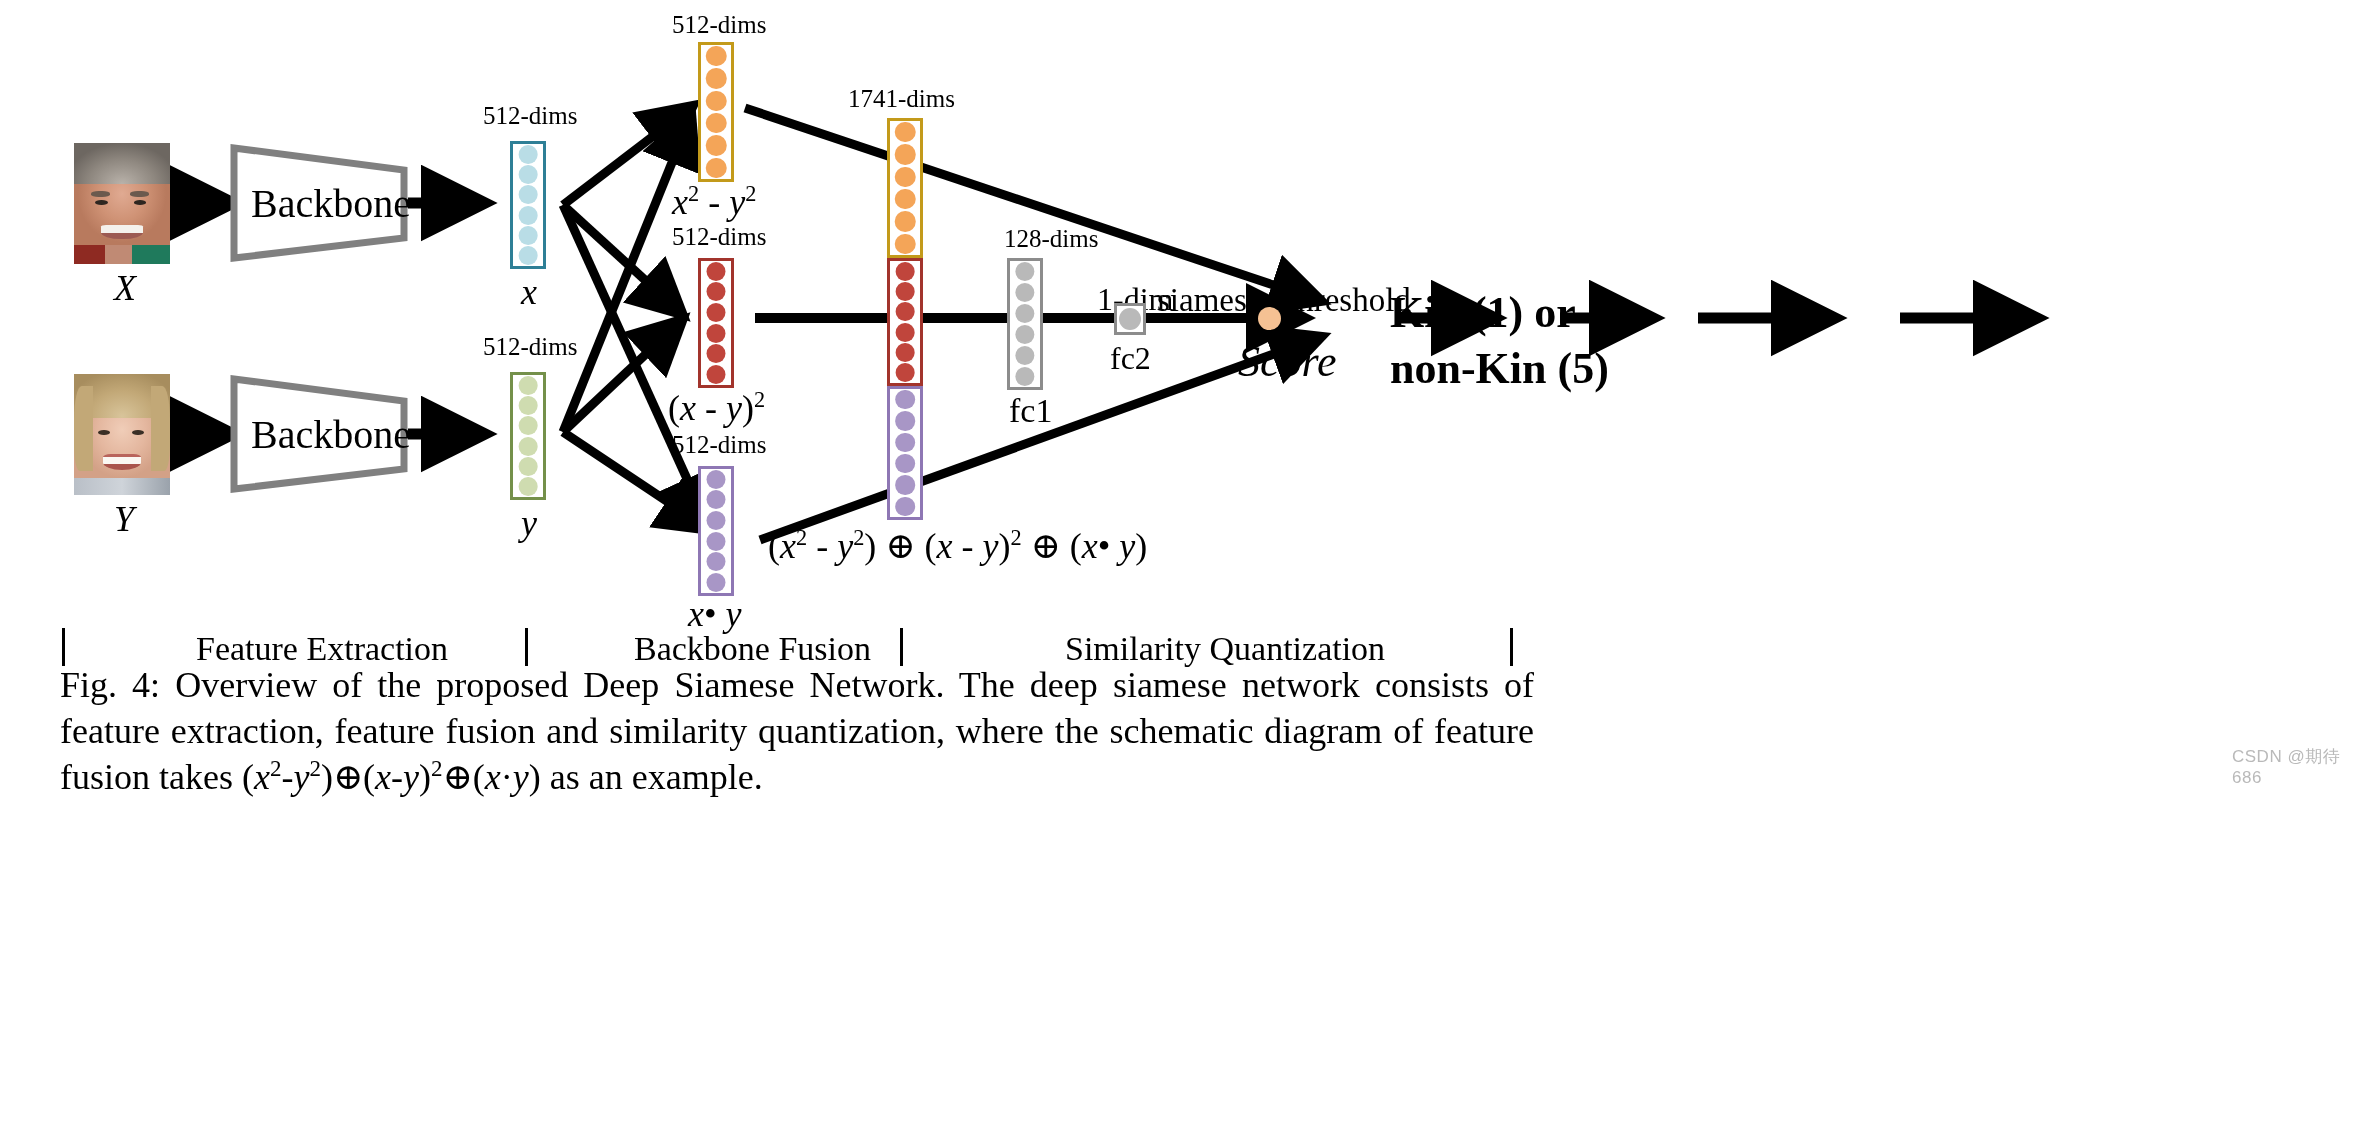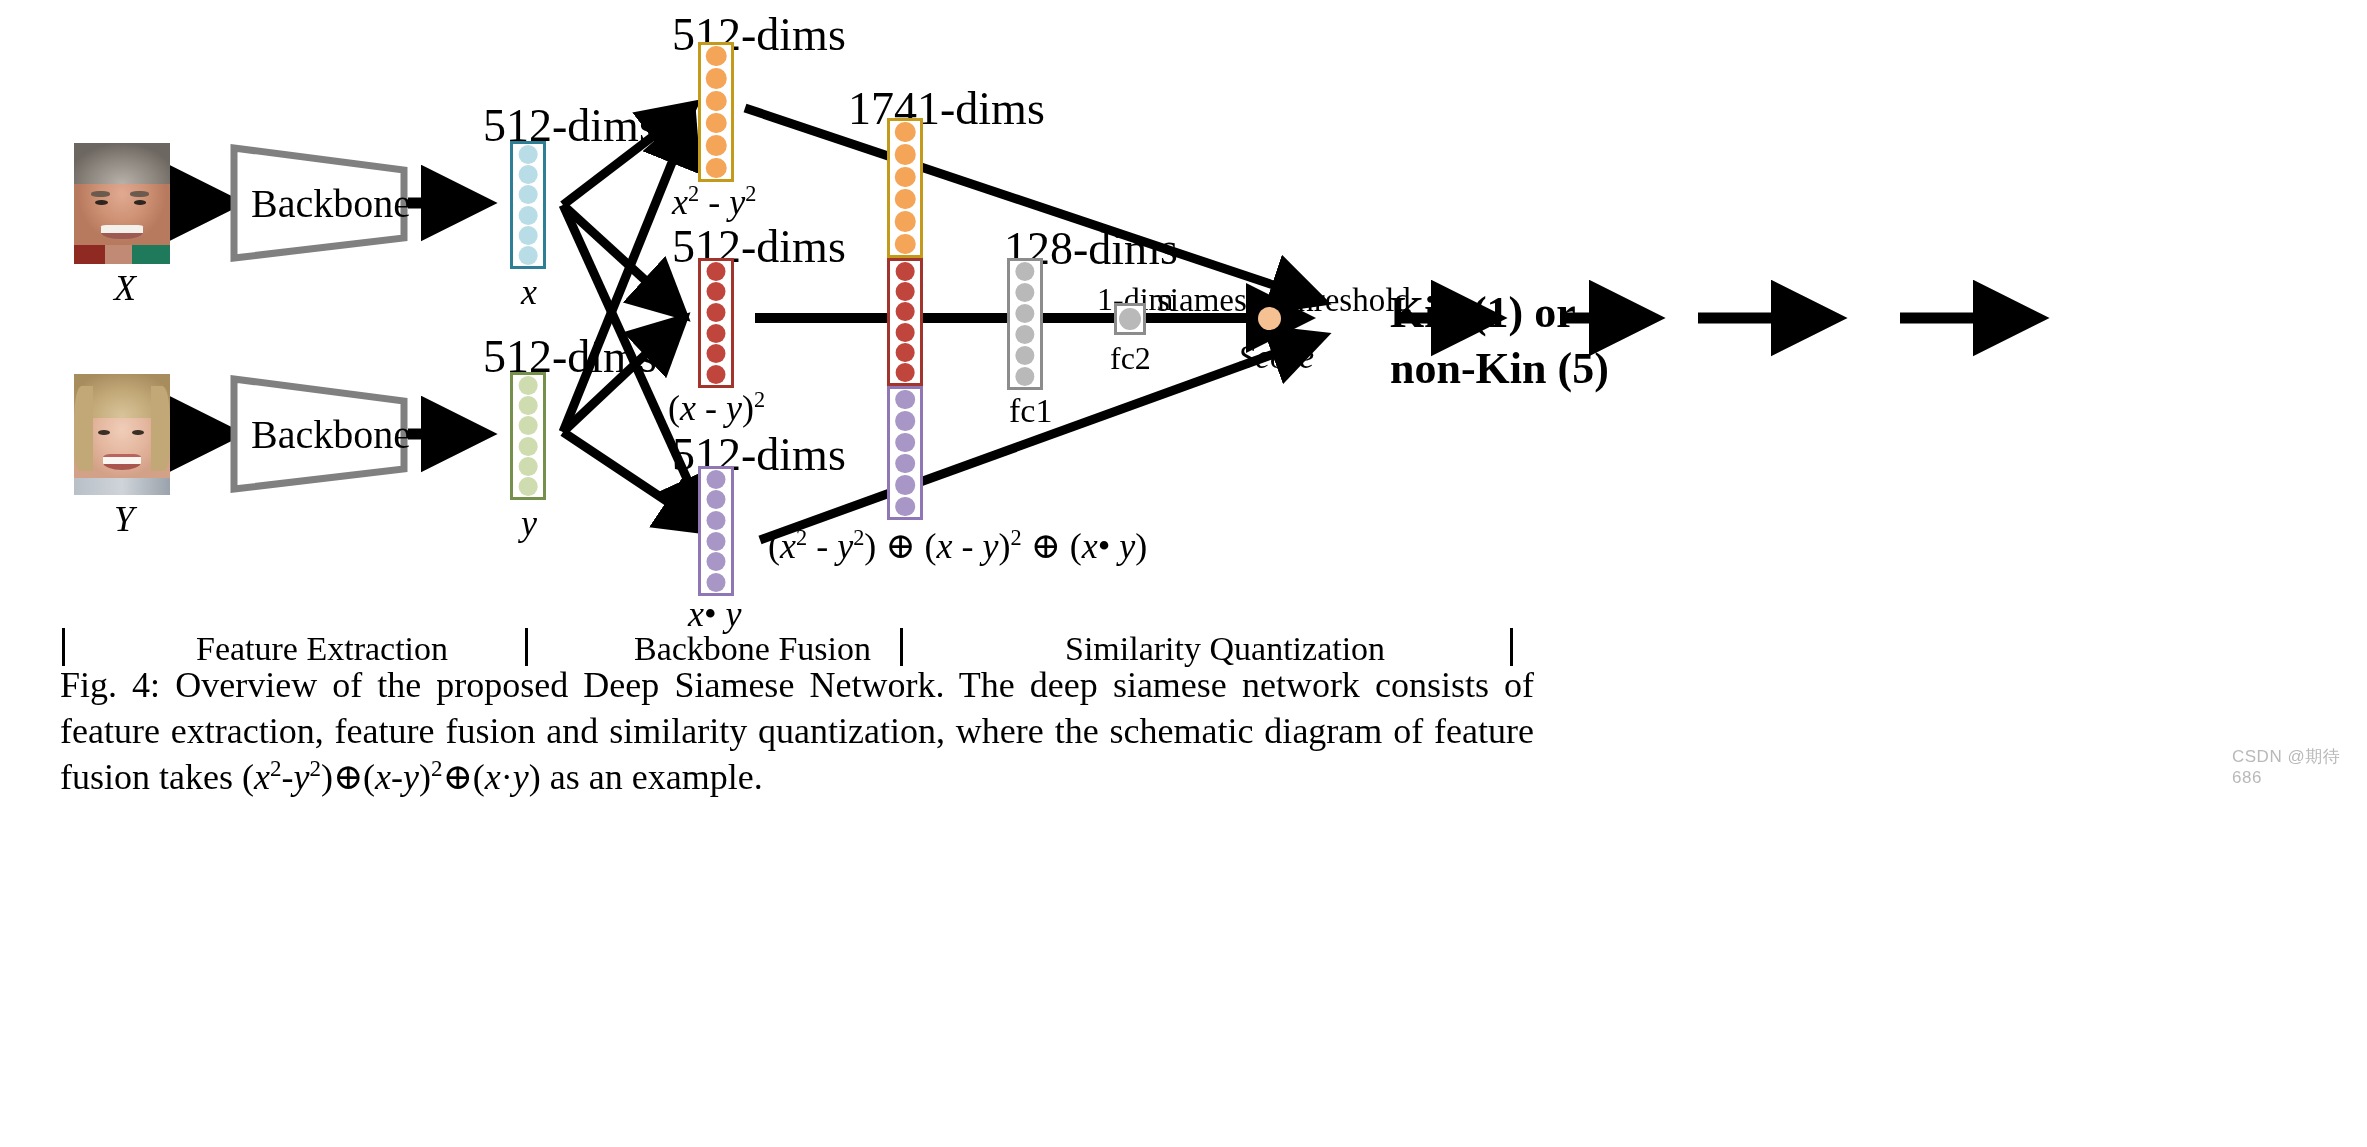--- a/index.html
+++ b/index.html
@@ -18,21 +18,21 @@
     background: #ffffff;
     overflow: hidden;
   }
   .abs { position: absolute; }
   .lbl {
     font-family: "Liberation Serif", "DejaVu Serif", serif;
     color: #000;
     white-space: nowrap;
     line-height: 1;
   }
-  .dims { font-size: 46px; }
+  .dims { font-size: 25px; }
   .var-italic { font-style: italic; font-size: 36px; }
   .sec-label { font-size: 34px; }
   .bold-out { font-weight: bold; font-size: 44px; line-height: 1.28; text-align: left; }
   .op-label { font-size: 33px; }
   .formula { font-size: 36px; }
   .formula i { font-style: italic; }
   .formula sup { font-size: 0.62em; vertical-align: super; font-style: normal;}
 
   
   .face {
@@ -317,21 +317,21 @@
 
   <div class="abs lbl" style="left:1097px; top:283px; font-size:32px;">1-dim</div>
   <div class="vec" id="vec-fc2" style="left:1114px; top:303px; width:32px; height:32px; border:3px solid #8c8c8c;">
       <div class="dot" style="width: 22px; height: 22px; background: rgb(185, 185, 185); top: 2px;"></div>
     </div>
   <div class="abs lbl" style="left:1110px; top:342px; font-size:32px;">fc2</div>
 
   <div class="abs lbl op-label" style="left:1157px; top:284px;">siamese</div>
 
   <div class="abs" style="left:1258px; top:307px; width:23px; height:23px; border-radius:50%; background:#f5c193;"></div>
-  <div class="abs lbl" style="left:1238px; top:340px; font-size:34px; font-style:italic;">Score</div>
+  <div class="abs lbl" style="left:1238px; top:340px; font-size:44px; font-style:italic;">Score</div>
 
   <div class="abs lbl op-label" style="left:1288px; top:284px;">threshold</div>
 
   <div class="abs bold-out" style="left:1390px; top:285px;">
     <div>Kin (1) or</div>
     <div>non-Kin (5)</div>
   </div>
 
   <div class="sep" style="left:62px; top:628px; height:38px;"></div>
   <div class="abs lbl sec-label" style="left:196px; top:632px;">Feature Extraction</div>

